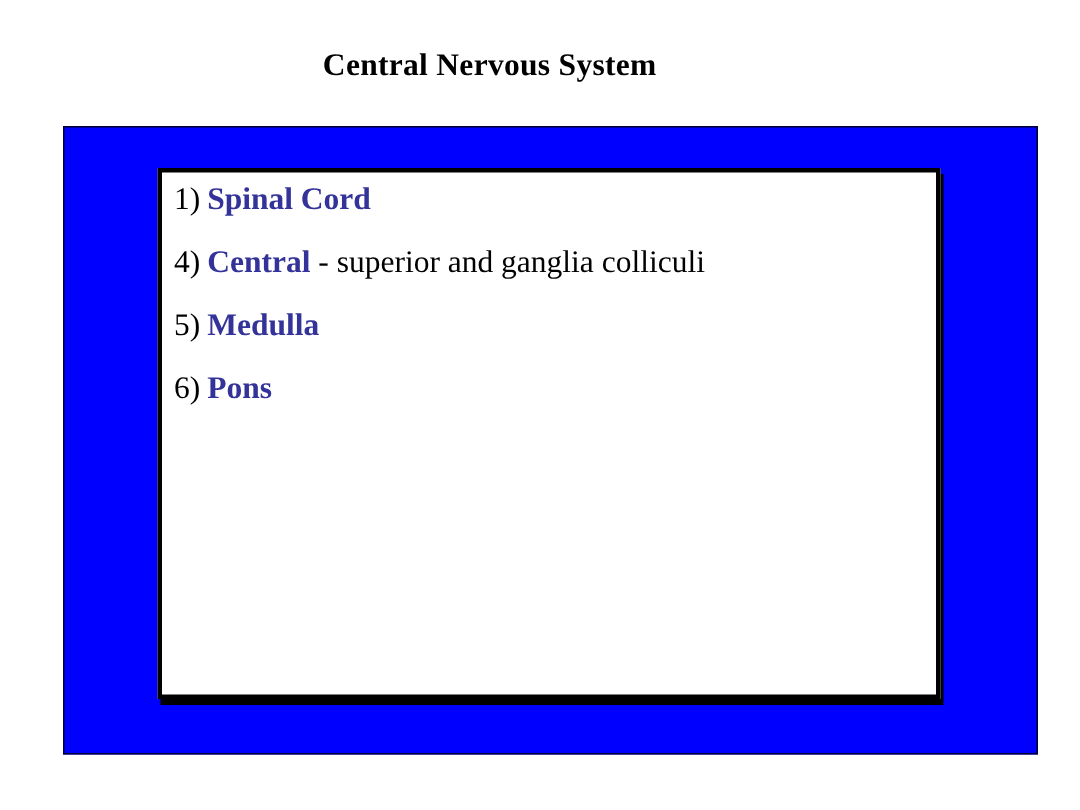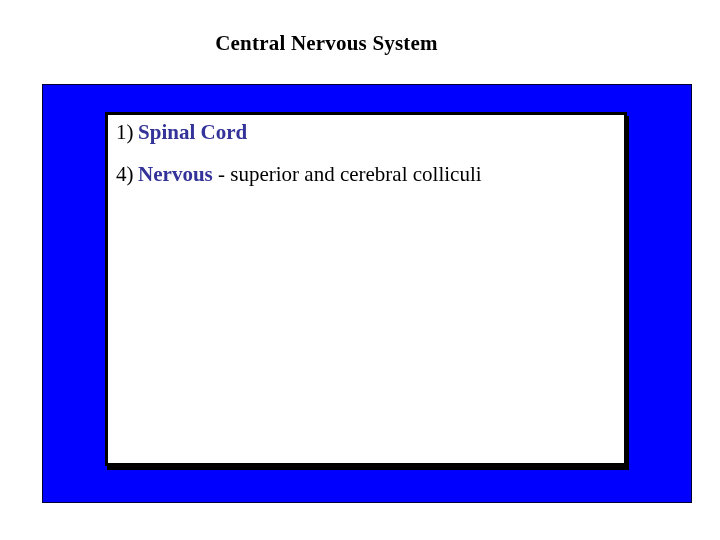--- a/index.html
+++ b/index.html
@@ -67,19 +67,21 @@
 
 <div class="slide-title">Central Nervous System</div>
 
 <div class="blue-panel">
   <div class="content-card">
 
     <p class="list-item"><span class="item-number">1)</span><span class="item-term">Spinal Cord</span><span class="item-rest"></span></p>
 
 
 
-    <p class="list-item"><span class="item-number">4)</span><span class="item-term">Nervous</span><span class="item-rest"> - superior and cerebral colliculi</span></p>
+    <p class="list-item"><span class="item-number">4)</span><span class="item-term">Central</span><span class="item-rest"> - superior and ganglia colliculi</span></p>
 
+    <p class="list-item"><span class="item-number">5)</span><span class="item-term">Medulla</span><span class="item-rest"></span></p>
 
+    <p class="list-item"><span class="item-number">6)</span><span class="item-term">Pons</span><span class="item-rest"></span></p>
 
 
   </div>
 </div>
 
 </body></html>

